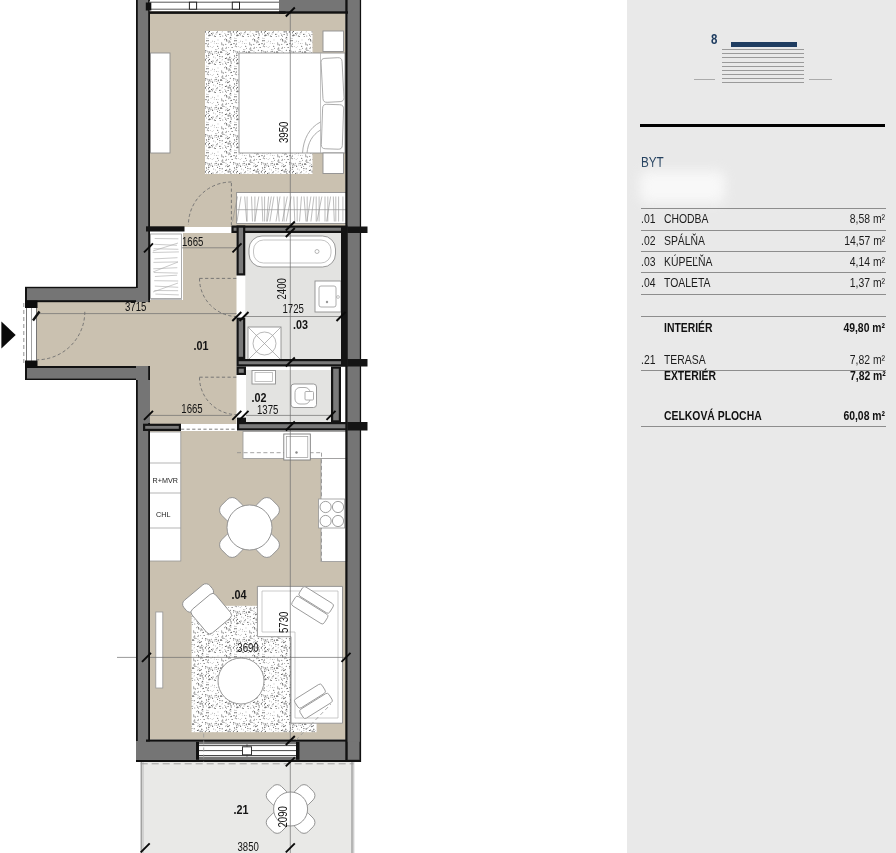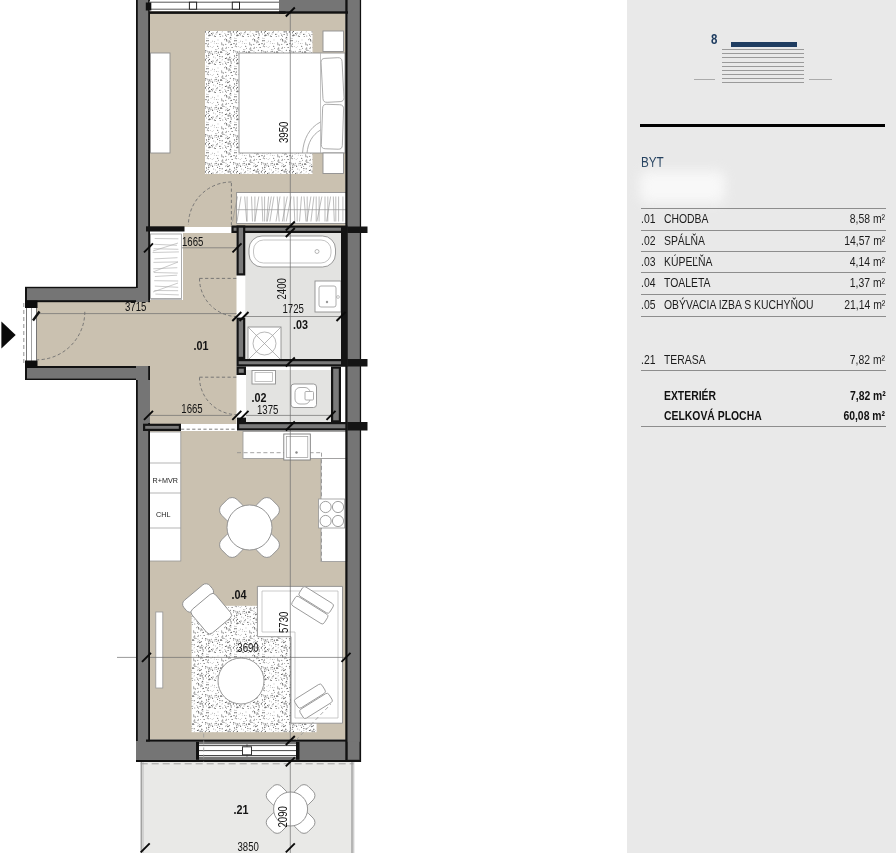--- a/index.html
+++ b/index.html
@@ -537,31 +537,31 @@
       <div class="row" style="top:253.5px">
         <span class="num">.03</span>
         <span class="nm"><span class="sq">KÚPEĽŇA</span></span>
         <span class="val"><span class="sqr">4,14 m²</span></span>
       </div>
       <div class="row" style="top:275px">
         <span class="num">.04</span>
         <span class="nm"><span class="sq">TOALETA</span></span>
         <span class="val"><span class="sqr">1,37 m²</span></span>
       </div>
-      <div class="row" style="top:296.5px">
-        <span class="num">.05</span>
-        <span class="nm"><span class="sq">OBÝVACIA IZBA S KUCHYŇOU</span></span>
-        <span class="val"><span class="sqr">21,14 m²</span></span>
+      <div class="row b" style="top:319.5px">
+        <span class="num"></span>
+        <span class="nm"><span class="sq">INTERIÉR</span></span>
+        <span class="val"><span class="sqr">49,80 m²</span></span>
       </div>
       <div class="row" style="top:352px">
         <span class="num">.21</span>
         <span class="nm"><span class="sq">TERASA</span></span>
         <span class="val"><span class="sqr">7,82 m²</span></span>
       </div>
-      <div class="row b" style="top:388px">
+      <div class="row b" style="top:368px">
         <span class="num"></span>
         <span class="nm"><span class="sq">EXTERIÉR</span></span>
         <span class="val"><span class="sqr">7,82 m²</span></span>
       </div>
       <div class="row b" style="top:408px">
         <span class="num"></span>
         <span class="nm"><span class="sq">CELKOVÁ PLOCHA</span></span>
         <span class="val"><span class="sqr">60,08 m²</span></span>
       </div>
       <div class="tline" style="top:208px"></div>

